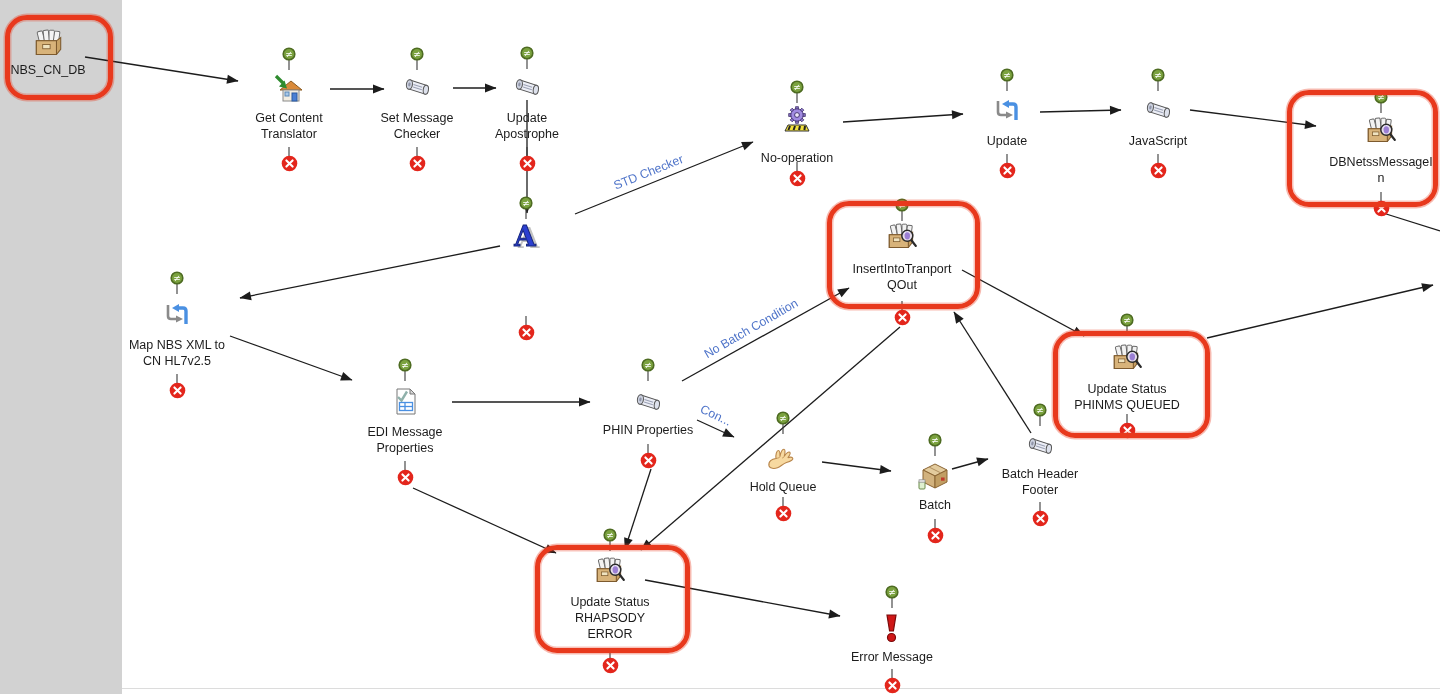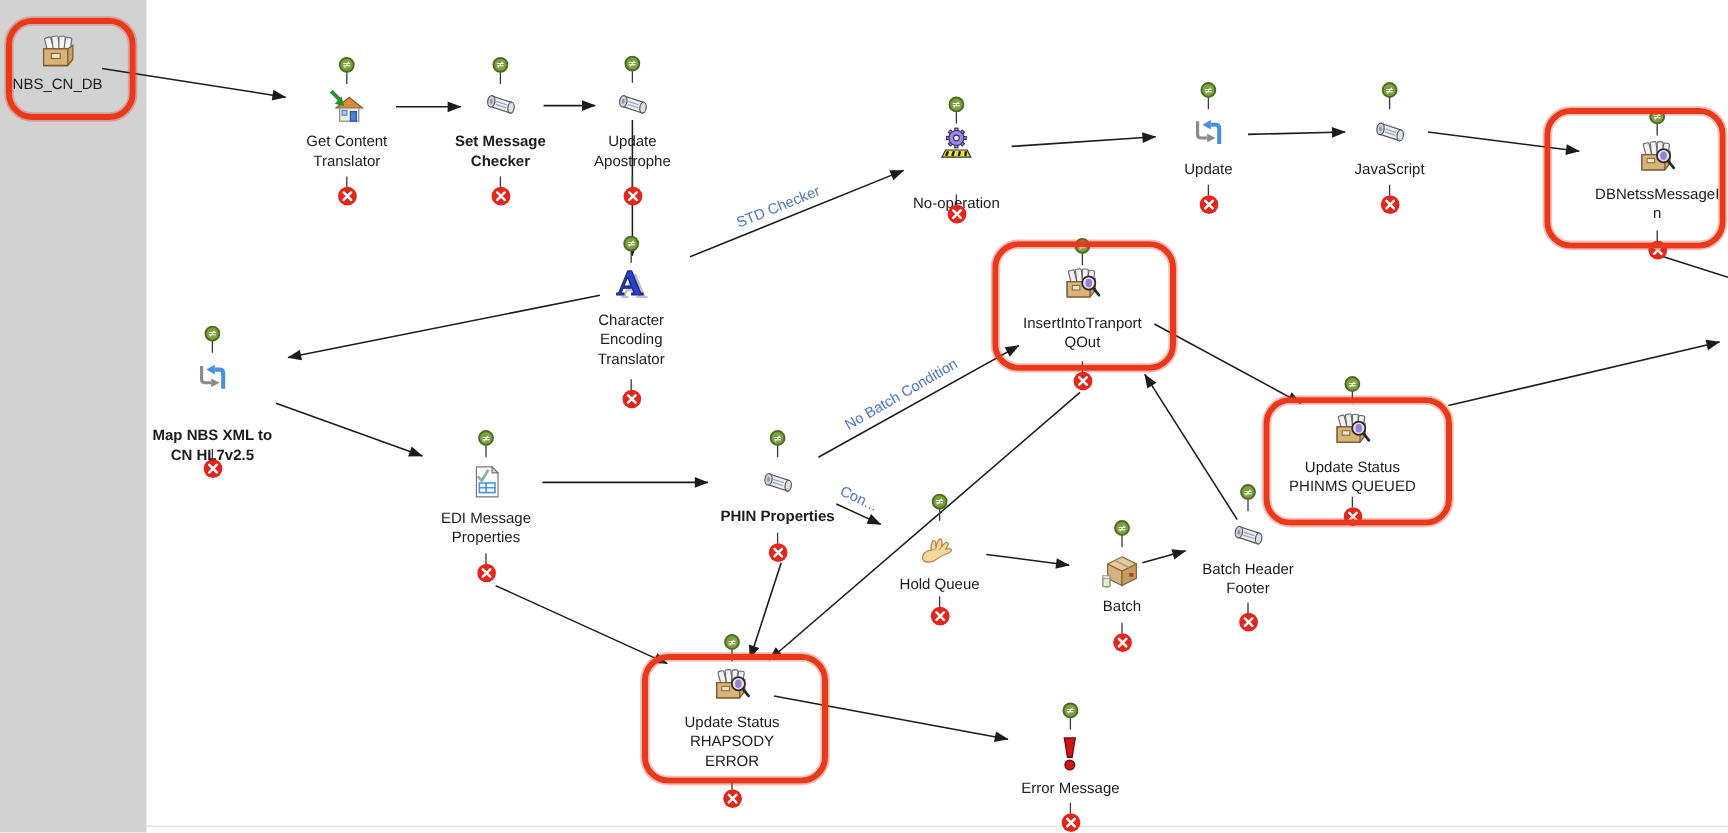--- a/index.html
+++ b/index.html
@@ -140,21 +140,21 @@
       <div class="icon" style="top: 25px;"><svg width="34" height="34" viewBox="0 0 34 34">
    <g transform="rotate(8 17 17)">
     <path d="M9 10 L26 13 L26 22 L9 19 Z" fill="#eceef6" stroke="#555" stroke-width="1"></path>
     <ellipse cx="9" cy="14.5" rx="3" ry="4.8" fill="#cdd2e0" stroke="#555"></ellipse>
     <ellipse cx="9" cy="14.5" rx="1.2" ry="2" fill="#8f94a8"></ellipse>
     <ellipse cx="26" cy="17.5" rx="2.6" ry="4.6" fill="#dde1ec" stroke="#555"></ellipse>
     <line x1="13" y1="14" x2="22" y2="15.6" stroke="#9aa0b4"></line>
     <line x1="13" y1="16.5" x2="22" y2="18.1" stroke="#9aa0b4"></line>
    </g>
   </svg></div>
-      <div class="node-label" style="top: 64px; font-weight: bold;">
+      <div class="node-label" style="top: 64px;">
         <span>Set Message</span>
         <span>Checker</span>
       </div>
       <div class="pin" style="left: 53.5px; top: 108.5px;"><svg width="17" height="17" viewBox="0 0 17 17">
    <circle cx="8.5" cy="8.5" r="7.8" fill="#e3261c"></circle>
    <path d="M5.4 5.4 L11.6 11.6 M11.6 5.4 L5.4 11.6" stroke="#fff" stroke-width="2.1" stroke-linecap="round"></path>
   </svg></div>
     </div>
     <div class="node" style="left: 465px; top: 45px; width: 124px; height: 128px;">
       <div class="pin" style="left: 55px; top: 1px;"><svg width="14" height="14" viewBox="0 0 14 14">
@@ -197,21 +197,21 @@
     <rect x="15.7" y="2.8" width="2.6" height="3.6" transform="rotate(90 17 11)"></rect>
     <rect x="15.7" y="2.8" width="2.6" height="3.6" transform="rotate(135 17 11)"></rect>
     <rect x="15.7" y="2.8" width="2.6" height="3.6" transform="rotate(180 17 11)"></rect>
     <rect x="15.7" y="2.8" width="2.6" height="3.6" transform="rotate(225 17 11)"></rect>
     <rect x="15.7" y="2.8" width="2.6" height="3.6" transform="rotate(270 17 11)"></rect>
     <rect x="15.7" y="2.8" width="2.6" height="3.6" transform="rotate(315 17 11)"></rect>
     <circle cx="17" cy="11" r="6.2"></circle>
     <circle cx="17" cy="11" r="2.4" fill="#ece6f8"></circle>
    </g>
   </svg></div>
-      <div class="node-label" style="top: 82px; text-align: center;">
+      <div class="node-label" style="top: 71px; text-align: center;">
         <span>No-operation</span>
       </div>
       <div class="pin" style="left: 53.5px; top: 90.5px;"><svg width="17" height="17" viewBox="0 0 17 17">
    <circle cx="8.5" cy="8.5" r="7.8" fill="#e3261c"></circle>
    <path d="M5.4 5.4 L11.6 11.6 M11.6 5.4 L5.4 11.6" stroke="#fff" stroke-width="2.1" stroke-linecap="round"></path>
   </svg></div>
     </div>
     <div class="node" style="left: 945px; top: 67px; width: 124px; height: 113px;">
       <div class="pin" style="left: 55px; top: 1px;"><svg width="14" height="14" viewBox="0 0 14 14">
    <circle cx="7" cy="7" r="5.8" fill="#7ba23f" stroke="#4d6b21" stroke-width="1.6"></circle>
@@ -284,42 +284,37 @@
     </div>
     <div class="node" style="left: 464px; top: 195px; width: 124px; height: 147px;">
       <div class="pin" style="left: 55px; top: 1px;"><svg width="14" height="14" viewBox="0 0 14 14">
    <circle cx="7" cy="7" r="5.8" fill="#7ba23f" stroke="#4d6b21" stroke-width="1.6"></circle>
    <text x="7" y="10" font-size="9" fill="#ffffff" text-anchor="middle" font-family="'DejaVu Sans',sans-serif">≠</text>
   </svg></div>
       <div class="icon" style="top: 24px;"><svg width="36" height="36" viewBox="0 0 34 34">
    <text x="19.5" y="27.5" font-family="'DejaVu Serif',serif" font-size="26" font-weight="bold" fill="#9a9a9a" text-anchor="middle" opacity="0.6">A</text>
    <text x="16" y="25.5" font-family="'DejaVu Serif',serif" font-size="26" font-weight="bold" fill="#2b3fd0" stroke="#14247a" stroke-width="0.9" text-anchor="middle">A</text>
   </svg></div>
-      <div class="node-label" style="top: 64px;">
-        <span>Character</span>
-        <span>Encoding</span>
-        <span>Translator</span>
-      </div>
       <div class="pin" style="left: 53.5px; top: 128.5px;"><svg width="17" height="17" viewBox="0 0 17 17">
    <circle cx="8.5" cy="8.5" r="7.8" fill="#e3261c"></circle>
    <path d="M5.4 5.4 L11.6 11.6 M11.6 5.4 L5.4 11.6" stroke="#fff" stroke-width="2.1" stroke-linecap="round"></path>
   </svg></div>
     </div>
     <div class="node" style="left: 115px; top: 270px; width: 124px; height: 130px;">
       <div class="pin" style="left: 55px; top: 1px;"><svg width="14" height="14" viewBox="0 0 14 14">
    <circle cx="7" cy="7" r="5.8" fill="#7ba23f" stroke="#4d6b21" stroke-width="1.6"></circle>
    <text x="7" y="10" font-size="9" fill="#ffffff" text-anchor="middle" font-family="'DejaVu Sans',sans-serif">≠</text>
   </svg></div>
       <div class="icon" style="top: 28px;"><svg width="34" height="34" viewBox="0 0 34 34">
    <path d="M8 7 L8 18 Q8 21 11 21 L16 21" fill="none" stroke="#8a8a8a" stroke-width="2.6"></path>
    <polygon points="16,17.5 23,21 16,24.5" fill="#8a8a8a"></polygon>
    <path d="M26 26 L26 13 Q26 10 23 10 L19 10" fill="none" stroke="#4a90e2" stroke-width="3.4"></path>
    <polygon points="19,6 12,10 19,14" fill="#4a90e2"></polygon>
   </svg></div>
-      <div class="node-label" style="top: 85px; font-weight: bold;">
+      <div class="node-label" style="top: 67px;">
         <span>Map NBS XML to</span>
         <span>CN HL7v2.5</span>
       </div>
       <div class="pin" style="left: 53.5px; top: 111.5px;"><svg width="17" height="17" viewBox="0 0 17 17">
    <circle cx="8.5" cy="8.5" r="7.8" fill="#e3261c"></circle>
    <path d="M5.4 5.4 L11.6 11.6 M11.6 5.4 L5.4 11.6" stroke="#fff" stroke-width="2.1" stroke-linecap="round"></path>
   </svg></div>
     </div>
     <div class="node" style="left: 343px; top: 357px; width: 124px; height: 130px;">
       <div class="pin" style="left: 55px; top: 1px;"><svg width="14" height="14" viewBox="0 0 14 14">
@@ -351,21 +346,21 @@
       <div class="icon" style="top: 29px;"><svg width="34" height="34" viewBox="0 0 34 34">
    <g transform="rotate(8 17 17)">
     <path d="M9 10 L26 13 L26 22 L9 19 Z" fill="#eceef6" stroke="#555" stroke-width="1"></path>
     <ellipse cx="9" cy="14.5" rx="3" ry="4.8" fill="#cdd2e0" stroke="#555"></ellipse>
     <ellipse cx="9" cy="14.5" rx="1.2" ry="2" fill="#8f94a8"></ellipse>
     <ellipse cx="26" cy="17.5" rx="2.6" ry="4.6" fill="#dde1ec" stroke="#555"></ellipse>
     <line x1="13" y1="14" x2="22" y2="15.6" stroke="#9aa0b4"></line>
     <line x1="13" y1="16.5" x2="22" y2="18.1" stroke="#9aa0b4"></line>
    </g>
   </svg></div>
-      <div class="node-label" style="top: 65px; font-weight: bold;">
+      <div class="node-label" style="top: 65px;">
         <span>PHIN Properties</span>
       </div>
       <div class="pin" style="left: 53.5px; top: 94.5px;"><svg width="17" height="17" viewBox="0 0 17 17">
    <circle cx="8.5" cy="8.5" r="7.8" fill="#e3261c"></circle>
    <path d="M5.4 5.4 L11.6 11.6 M11.6 5.4 L5.4 11.6" stroke="#fff" stroke-width="2.1" stroke-linecap="round"></path>
   </svg></div>
     </div>
     <div class="node" style="left: 840px; top: 197px; width: 124px; height: 130px;">
       <div class="pin" style="left: 55px; top: 1px;"><svg width="14" height="14" viewBox="0 0 14 14">
    <circle cx="7" cy="7" r="5.8" fill="#7ba23f" stroke="#4d6b21" stroke-width="1.6"></circle>

